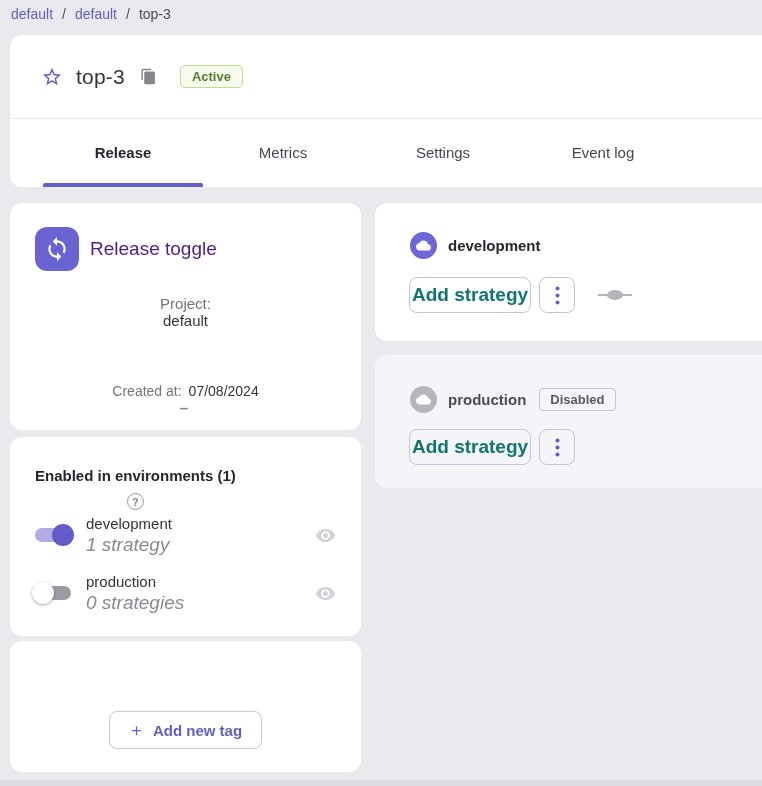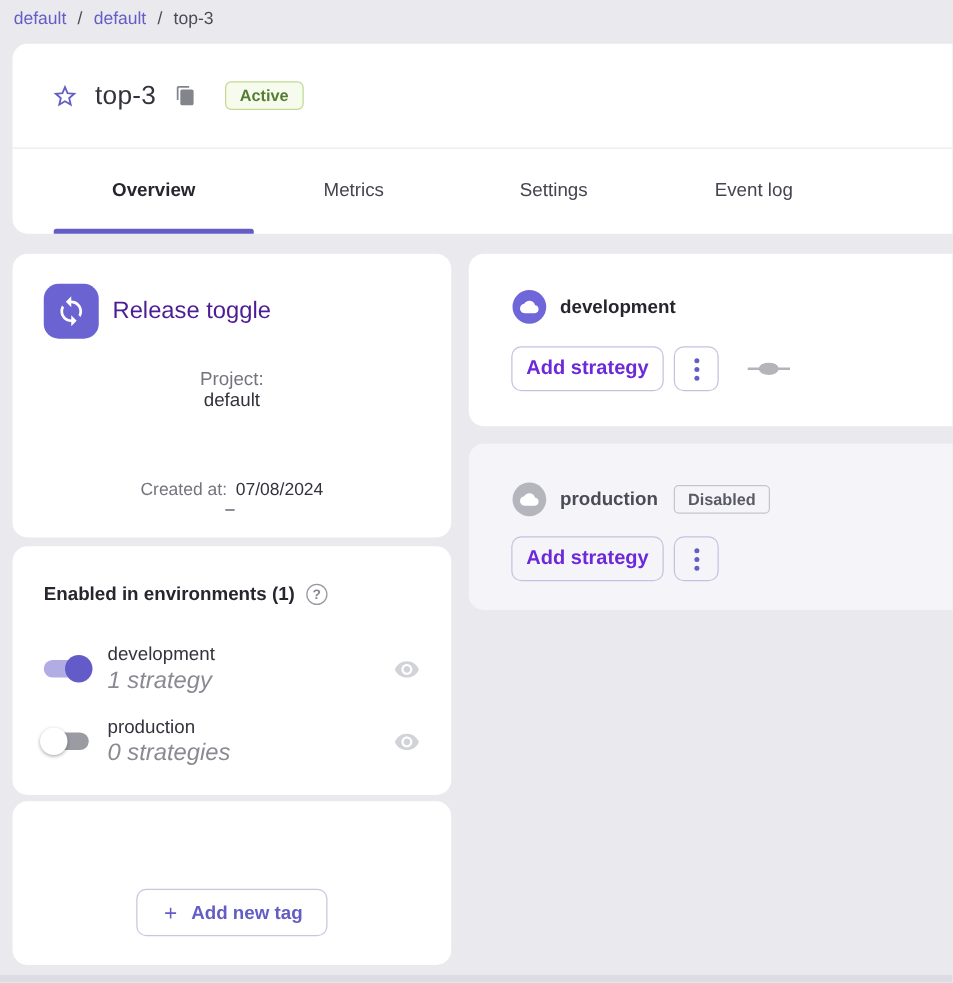--- a/index.html
+++ b/index.html
@@ -38,21 +38,21 @@
   .row-desc { top:130px; font-size:15px; }
   .row-created { top:180px; font-size:14px; }
   .lbl { color:#74747e; }
   .val { color:#33333d; }
   .created-group { display:flex; gap:7px; align-items:center; }
   .pencil-btn { width:19px; height:19px; color:#84848d; cursor:pointer; }
   .dash { color:#84848d; font-weight:bold; font-size:15px; padding-right:3px; }
 
   
   .envsum-card { left:10px; top:437px; width:351px; height:199px; }
-  .envsum-title-row { position:absolute; left:25px; top:30px; display:flex; align-items:center; gap:9px; }
+  .envsum-title-row { position:absolute; left:25px; top:30px; display:flex; align-items:center; gap:9px;flex-direction:column; }
   .envsum-title { font-size:15px; font-weight:bold; color:#26262e; }
   .help-icon { width:17px; height:17px; border:1.5px solid #97979f; border-radius:50%; color:#85858e; font-size:11px; font-weight:bold; display:flex; align-items:center; justify-content:center; cursor:pointer; }
   .env-row { position:absolute; left:22px; right:25px; height:44px; display:flex; align-items:center; }
   .env-row-1 { top:76px; }
   .env-row-2 { top:134px; }
   .env-labels { margin-left:12px; display:flex; flex-direction:column; gap:2px; }
   .env-name { font-size:15px; color:#33333d; }
   .env-strat { font-size:19px; color:#8a8a93;font-style:italic; }
   .eye-btn { margin-left:auto; width:21px; height:21px; color:#d2d2d9; cursor:pointer; }
 
@@ -76,21 +76,21 @@
   .env-panel-prod { top:355px; height:133px; background:#f5f5f9; }
   .env-head { position:absolute; left:35px; top:29px; display:flex; align-items:center; gap:11px; }
   .env-panel-prod .env-head { top:31px; }
   .cloud-circle { width:27px; height:27px; border-radius:50%; display:flex; align-items:center; justify-content:center; color:#fff; }
   .cloud-on { background:#6e66d9; }
   .cloud-off { background:#b5b5bd; }
   .env-head-name { font-size:15px; font-weight:bold; color:#26262e; }
   .env-panel-prod .env-head-name { color:#4b4b55; }
   .chip-disabled { margin-left:2px; border:1px solid #c5c5cd; border-radius:4px; padding:3px 10px; font-size:13px; font-weight:600; color:#5a5a64; }
   .env-buttons { position:absolute; left:34px; top:74px; display:flex; align-items:center; gap:8px; }
-  .btn-add-strategy { width:122px; height:36px; background:transparent; border:1px solid #c5c2df; border-radius:8px; color:#6d28d9; font-size:16px; font-weight:bold; cursor:pointer; font-family:inherit; }
+  .btn-add-strategy { width:122px; height:36px; background:transparent; border:1px solid #c5c2df; border-radius:8px; color:#0f766e; font-size:19px; font-weight:bold; cursor:pointer; font-family:inherit; }
   .env-panel-dev .btn-add-strategy { background:#fff; }
   .btn-kebab { width:36px; height:36px; background:transparent; border:1px solid #c5c2df; border-radius:8px; color:#635dc5; display:flex; align-items:center; justify-content:center; cursor:pointer; }
   .connector { margin-left:15px; color:#b4b4bb; display:flex; align-items:center; }
 
   
   .bottom-strip { position:absolute; left:0; top:780px; width:762px; height:6px; background:#dcdce3; }
 
   svg { display:block; }
 </style>
 </head>
@@ -117,21 +117,21 @@
       <span class="copy-btn">
         <svg width="17" height="17" viewBox="0 0 24 24" fill="currentColor">
             <path d="M16 1H4c-1.1 0-2 .9-2 2v14h2V3h12V1zm3 4H8c-1.1 0-2 .9-2 2v14c0 1.1.9 2 2 2h11c1.1 0 2-.9 2-2V7c0-1.1-.9-2-2-2z"></path>
           </svg>
       </span>
       <span class="badge-active">Active</span>
     </div>
     <div class="header-divider"></div>
     <div class="tabs">
       <div class="tab active">
-          <span>Overview</span>
+          <span>Release</span>
         </div>
       <div class="tab">
           <span>Metrics</span>
         </div>
       <div class="tab">
           <span>Settings</span>
         </div>
       <div class="tab">
           <span>Event log</span>
         </div>

